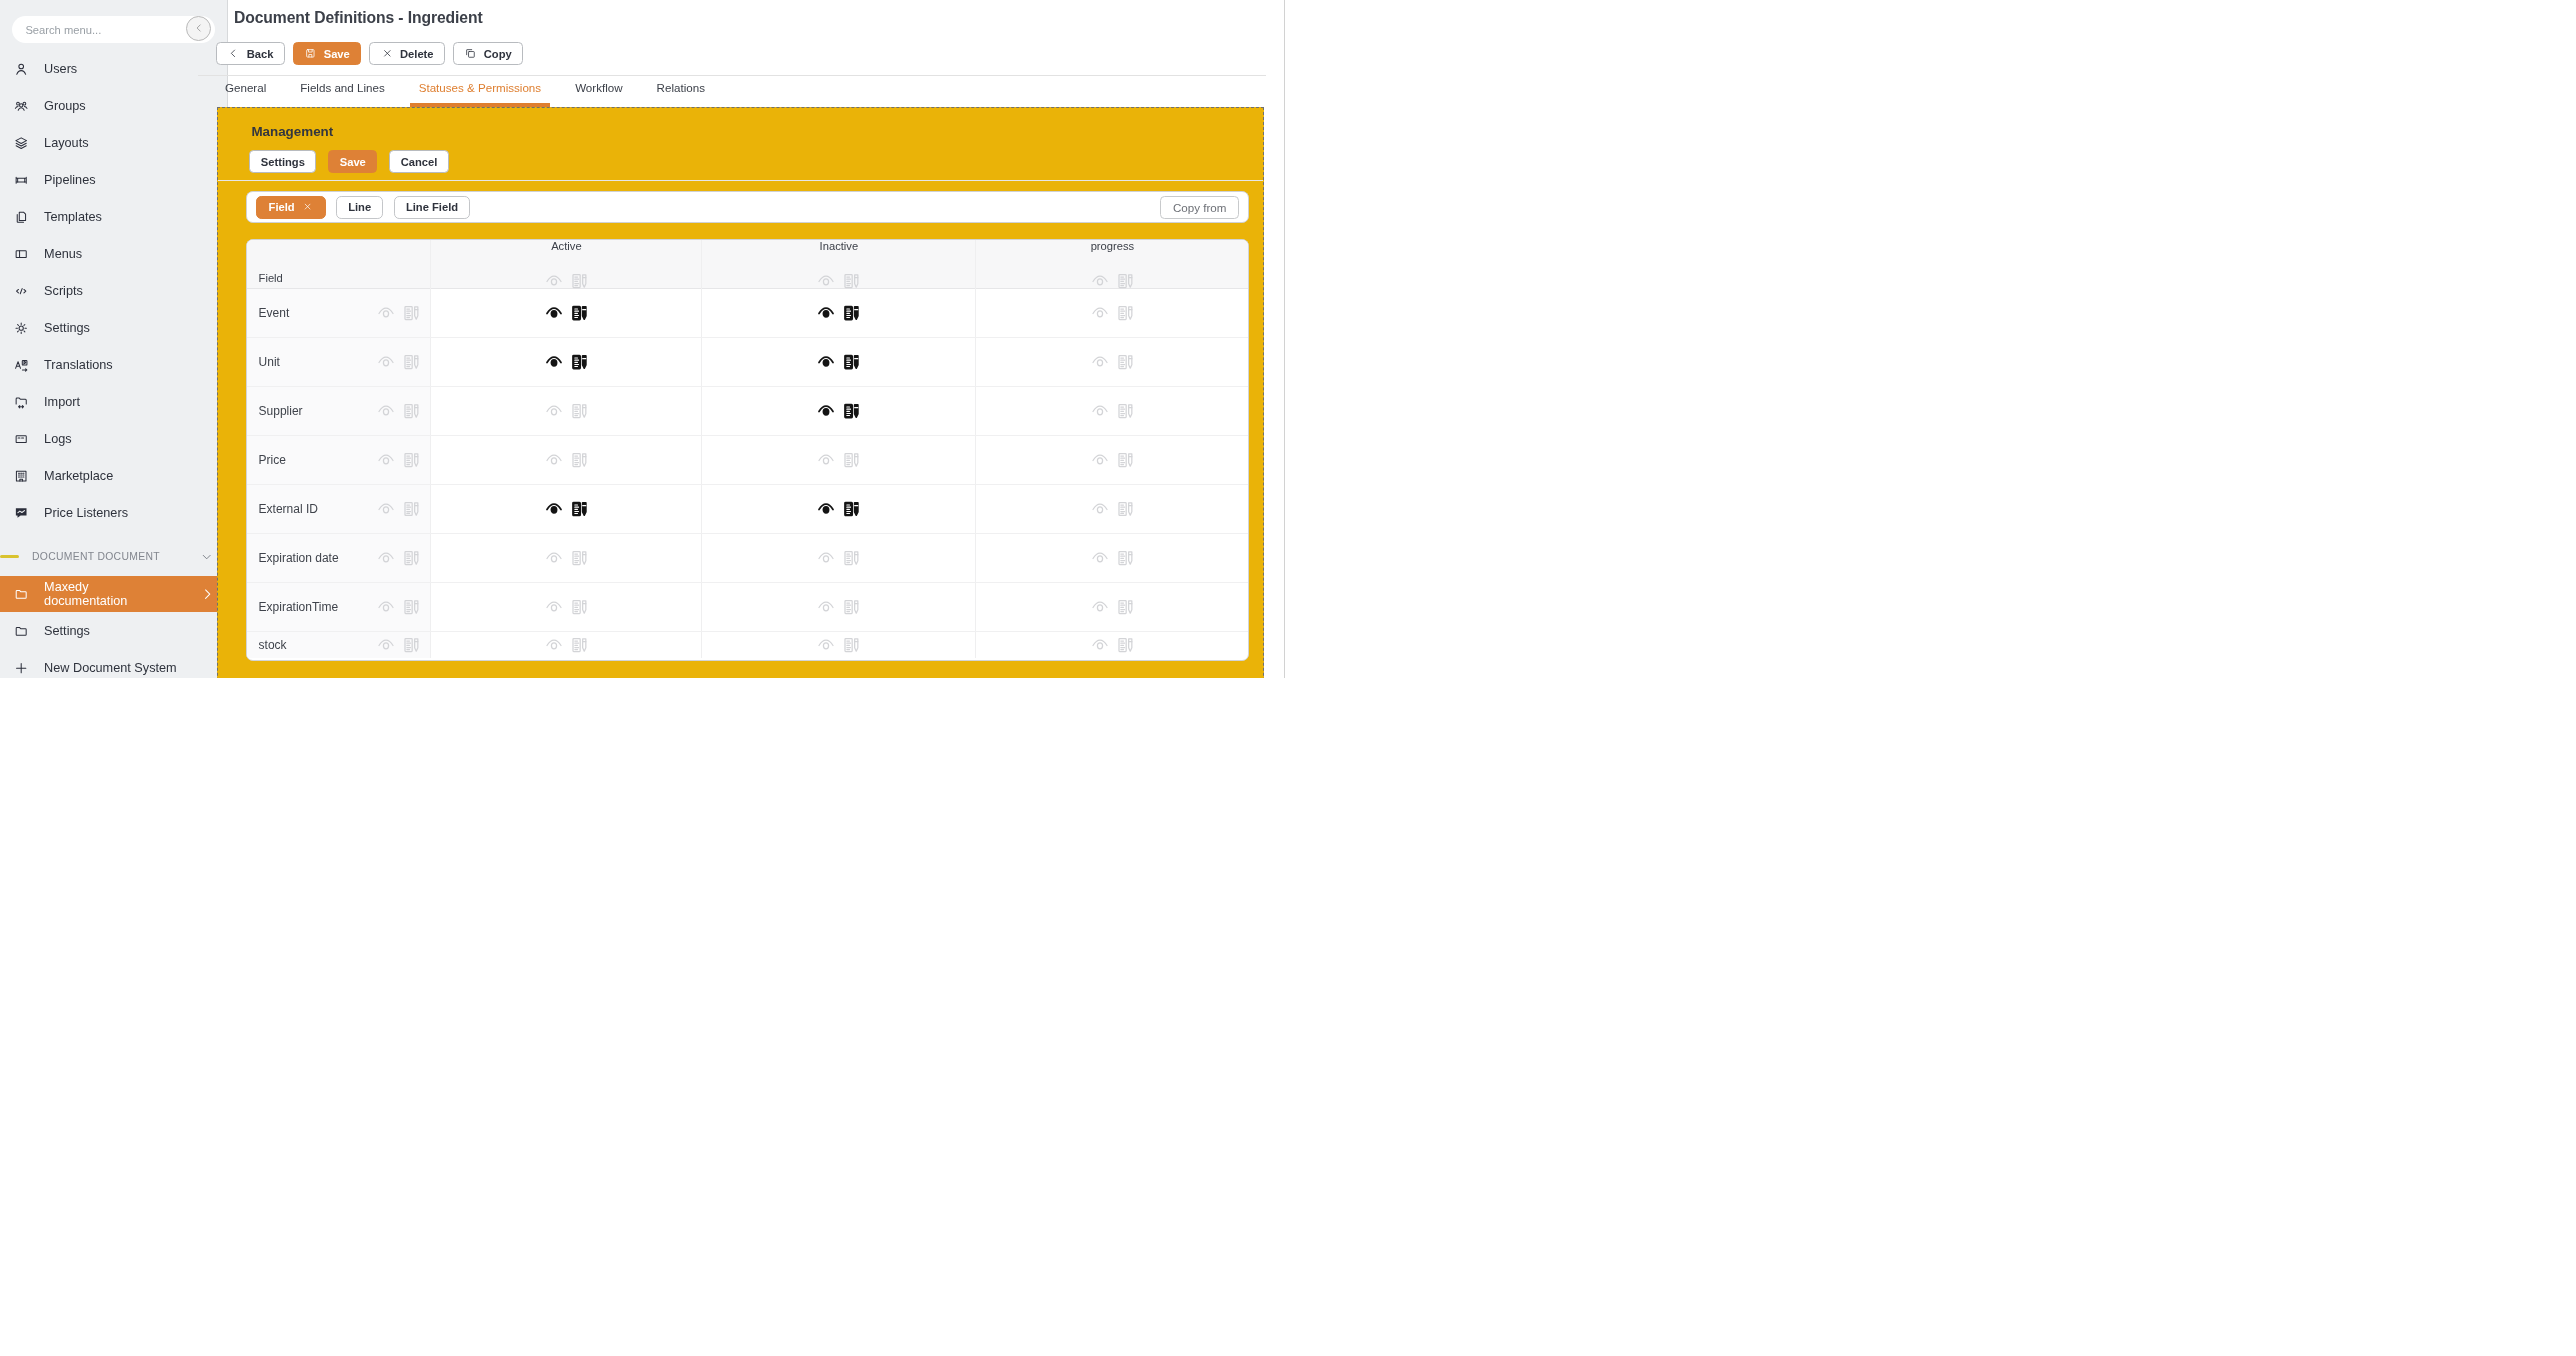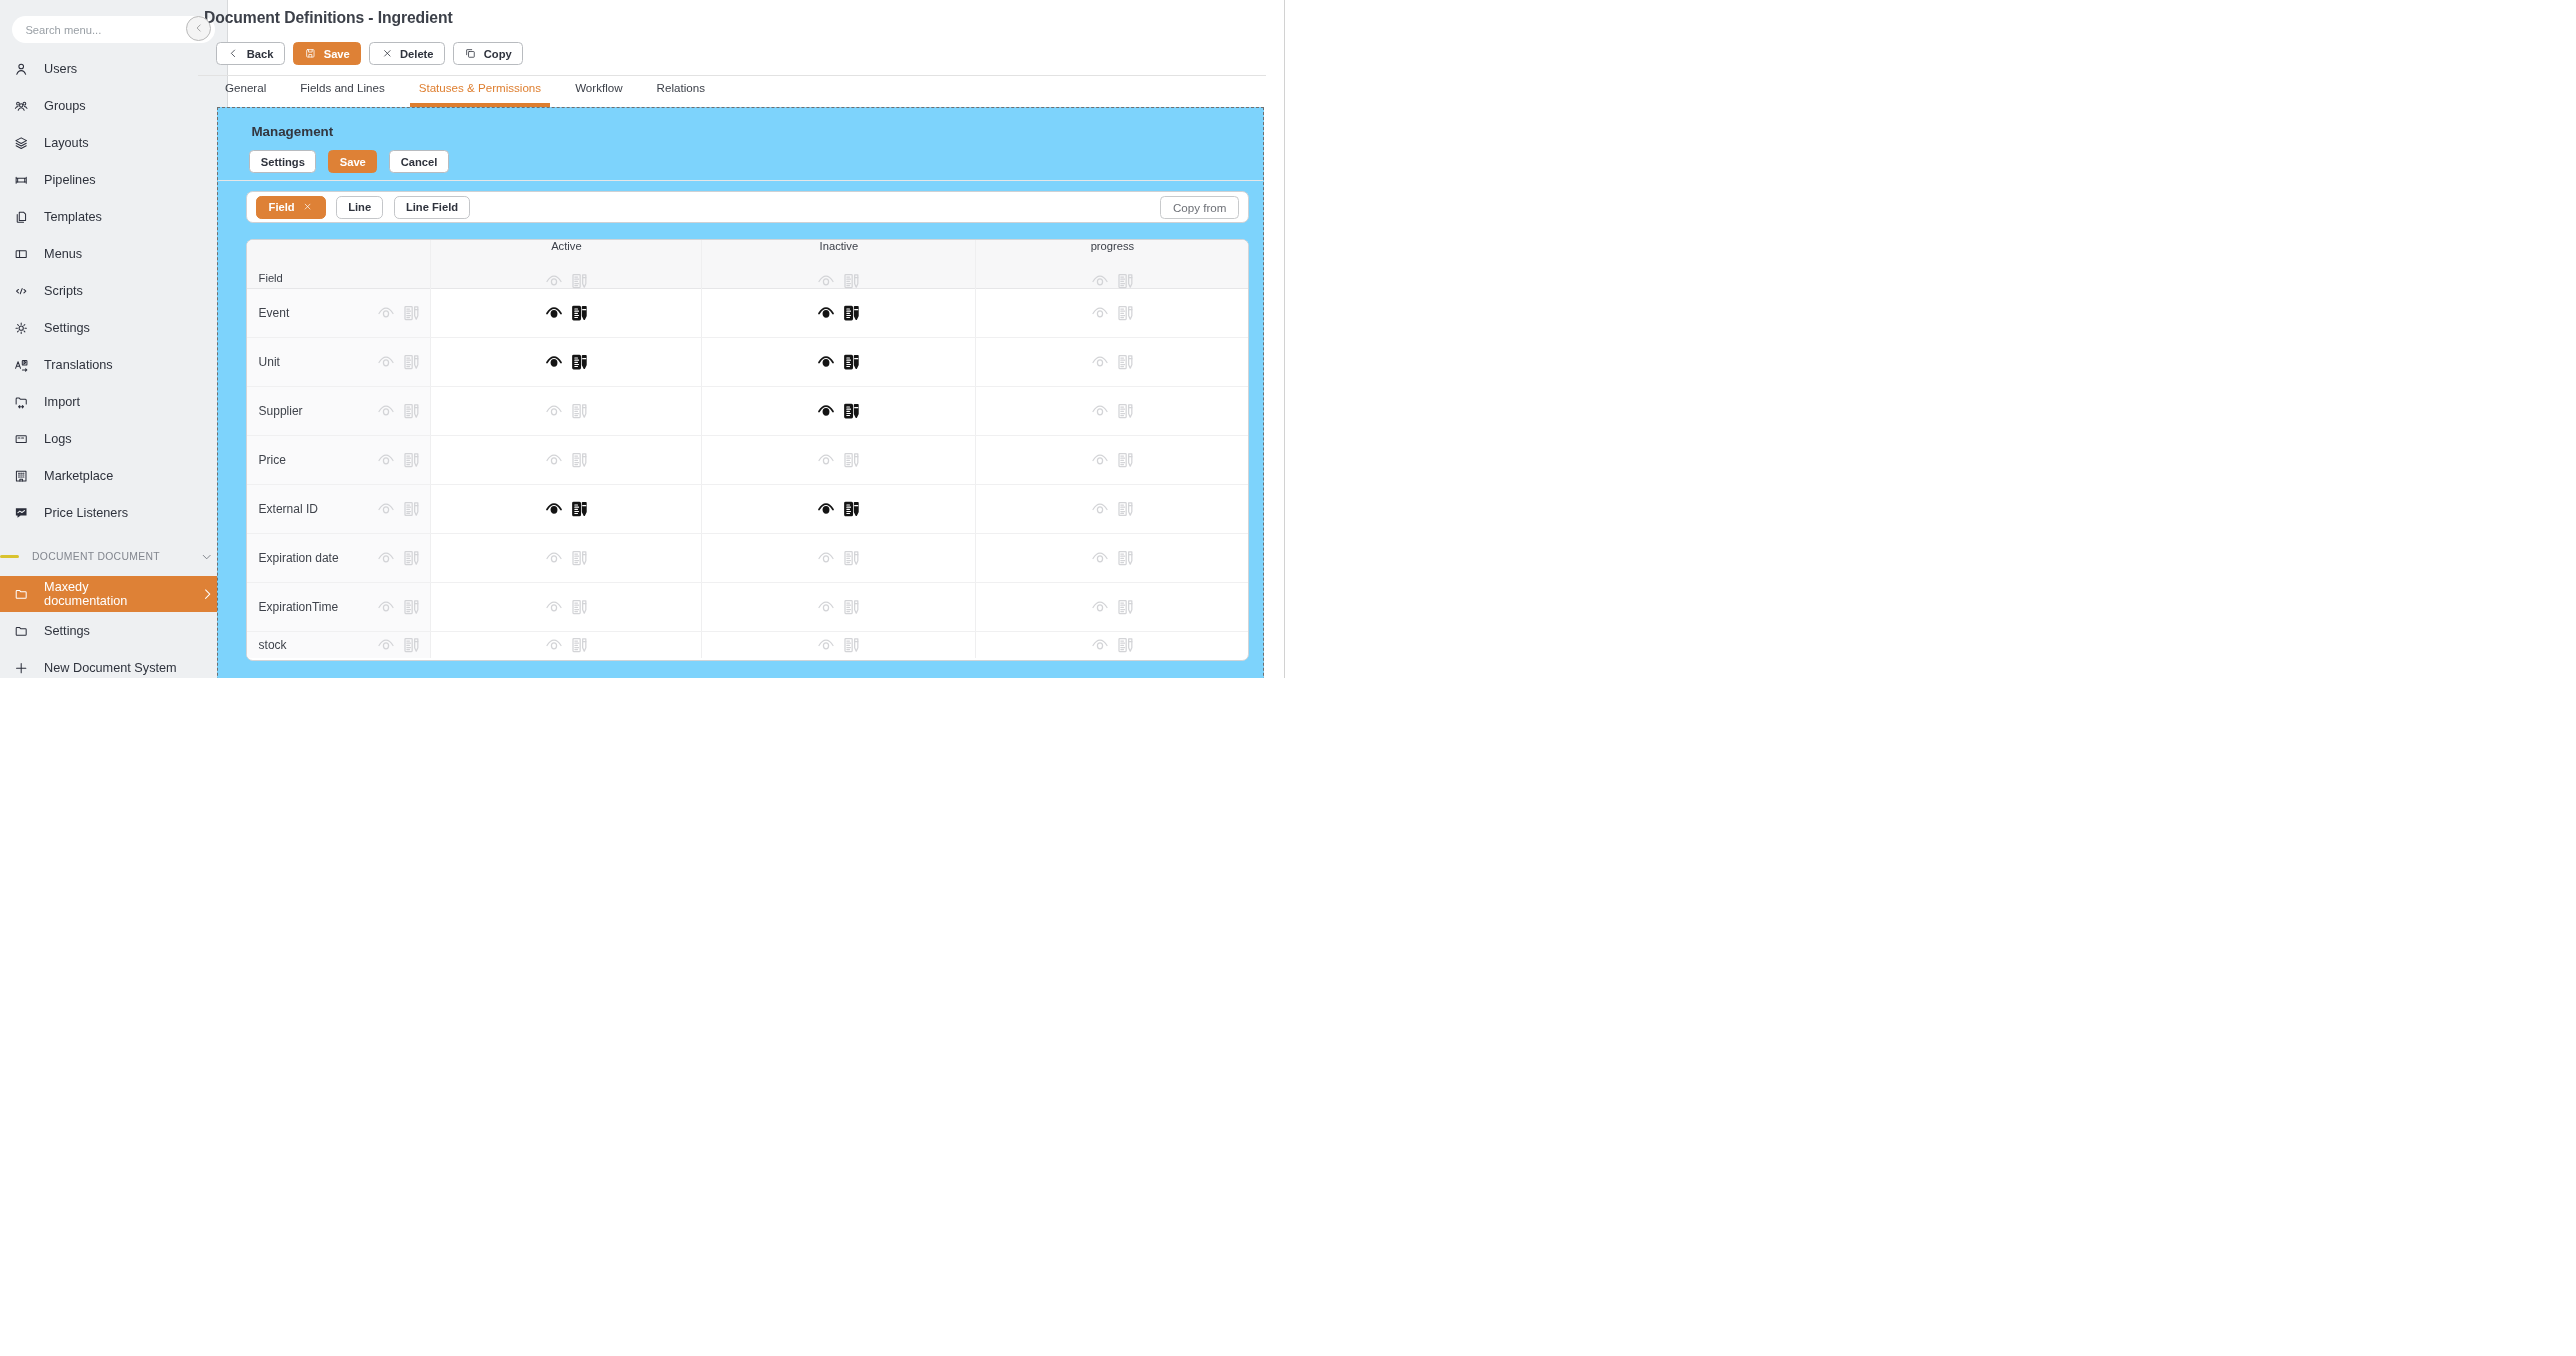--- a/index.html
+++ b/index.html
@@ -40,38 +40,38 @@
   .side-item .grow{flex:1;}
   .side-section{height:40px;margin-top:4.5px;display:flex;align-items:center;position:relative;
       padding-left:32px;color:#82868e;font-size:10.4px;letter-spacing:0.3px;cursor:pointer;}
   .side-section::before{content:"";position:absolute;left:0;top:50%;margin-top:-1.5px;width:19.4px;height:3px;
       background:var(--yellow);border-radius:1.5px;}
   .side-section .ic{width:13.4px;height:13.4px;margin-left:auto;margin-right:13.4px;color:#6a6f78;}
 
   
   .main{position:absolute;left:198px;top:0;right:0;bottom:0;}
   .right-edge{position:absolute;left:1284px;top:0;width:0.7px;height:678px;background:#d2d2d2;}
-  .page-title{position:absolute;left:6px;top:9px;font-size:15.7px;font-weight:700;
+  .page-title{position:absolute;left:36px;top:9px;font-size:15.7px;font-weight:700;
       letter-spacing:-0.1px;color:#3c4049;}
   .toolbar{position:absolute;left:18px;top:42px;display:flex;gap:8px;}
   .btn{height:23px;display:inline-flex;align-items:center;gap:6.7px;padding:0 10.4px;
       border:0.7px solid #b8bbbf;border-radius:4.5px;background:#fff;color:#2f333d;
       font-size:11.2px;font-weight:600;cursor:pointer;font-family:inherit;}
   .btn .ic{width:12.7px;height:12.7px;}
   .btn.primary{background:var(--accent);border-color:var(--accent);color:#fff;}
   .top-divider{position:absolute;left:0;top:75px;width:1068px;height:0.7px;background:#e2e2e2;}
   .tabs{position:absolute;left:27px;top:80px;display:flex;gap:34px;}
   .tab{font-size:11.6px;color:#3c4049;line-height:16.4px;cursor:pointer;}
   .tab.active{color:var(--accent-text);}
   .tab.active::after{content:"";display:block;height:4.5px;background:var(--accent-text);
       margin:6.7px -9px 0 -9px;}
 
   
   .dashed-panel{position:absolute;left:19.4px;top:107px;width:1047px;height:724px;
-      border:0.7px dashed #6f6f6f;background:#7dd3fc;}
+      border:0.7px dashed #6f6f6f;background:#eab308;}
   .mgmt-title{position:absolute;left:33px;top:16.4px;font-size:13.4px;font-weight:700;color:#33363f;}
   .mgmt-buttons{position:absolute;left:31px;top:42px;display:flex;gap:12px;}
   .section-divider{position:absolute;left:0;top:72px;width:100%;height:0.7px;background:#e6e6e6;}
 
   .filter-box{position:absolute;left:28px;top:83px;width:1003px;height:32px;border:0.7px solid #cfd1d4;
       border-radius:6.7px;background:#fff;display:flex;align-items:center;padding:0 9px;gap:10.4px;}
   .chip{height:23px;display:inline-flex;align-items:center;gap:7.5px;padding:0 11.2px;border-radius:5.2px;
       border:0.7px solid #c4c6c9;background:#fff;color:#2f333d;font-size:11.2px;font-weight:600;
       cursor:pointer;font-family:inherit;}
   .chip.active{background:var(--accent);border-color:var(--accent);color:#fff;}

